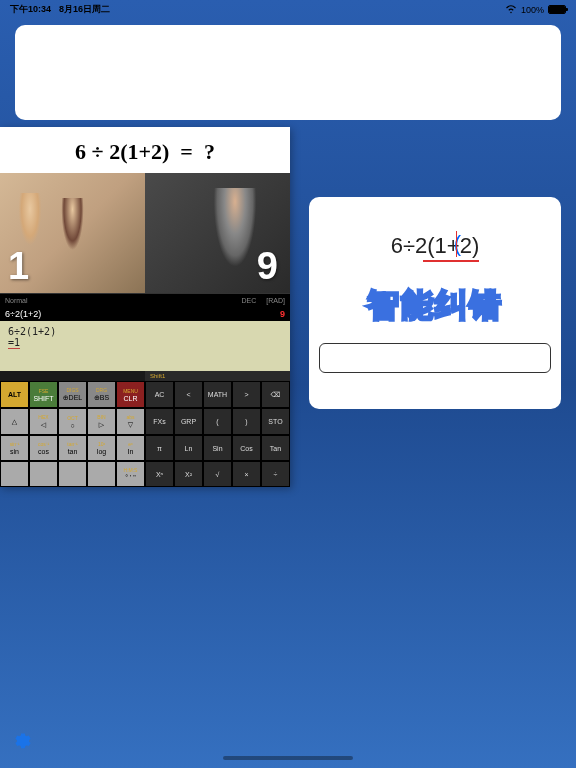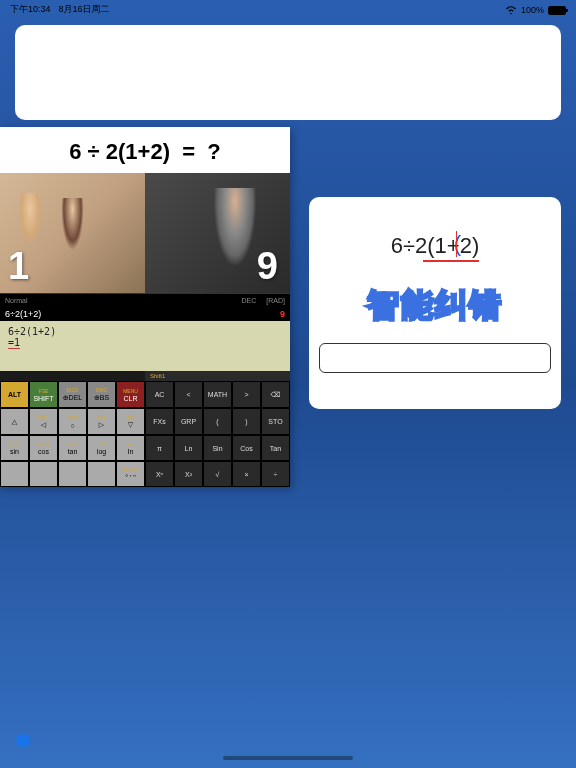--- a/index.html
+++ b/index.html
@@ -13,22 +13,22 @@
     }
     .status-bar {
       display: flex;
       justify-content: space-between;
       align-items: center;
       padding: 3px 10px;
       color: #000;
       font-size: 9px;
       font-weight: 500;
     }
-    .status-left { display: flex; gap: 8px; }
-    .status-right { display: flex; align-items: flex-end; gap: 4px; }
+    .status-left { display: flex; gap: 8px; font-weight: bold; }
+    .status-right { display: flex; align-items: flex-start; gap: 4px; }
     .wifi-icon { width: 12px; height: 9px; }
     .battery { width: 18px; height: 9px; border: 1px solid #000; border-radius: 2px; position: relative; }
     .battery::after { content: ''; position: absolute; right: -3px; top: 2px; width: 2px; height: 3px; background: #000; border-radius: 0 1px 1px 0; }
     .battery-fill { width: 100%; height: 100%; background: #000; border-radius: 1px; }
 
     .top-card {
       position: absolute;
       top: 25px;
       left: 15px;
       right: 15px;
@@ -42,21 +42,21 @@
       top: 127px;
       left: 0;
       width: 290px;
       background: #fff;
       box-shadow: 2px 2px 8px rgba(0,0,0,0.3);
     }
     .equation-header {
       padding: 12px 8px 8px;
       font-size: 22px;
       font-weight: 700;
-      font-family: Liberation Sans, sans-serif;
+      font-family: Liberation Serif, serif;
       text-align: center;
       white-space: pre;
     }
     .meme-row { display: flex; height: 120px; background: #333; }
     .meme-half { flex: 1; position: relative; overflow: hidden; }
     .meme-left { background: linear-gradient(135deg, #d4b896 0%, #c0a080 50%, #8b7355 100%); }
     .meme-right { background: linear-gradient(135deg, #4a4a4a 0%, #2a2a2a 100%); }
     .meme-num {
       position: absolute;
       bottom: 5px;

